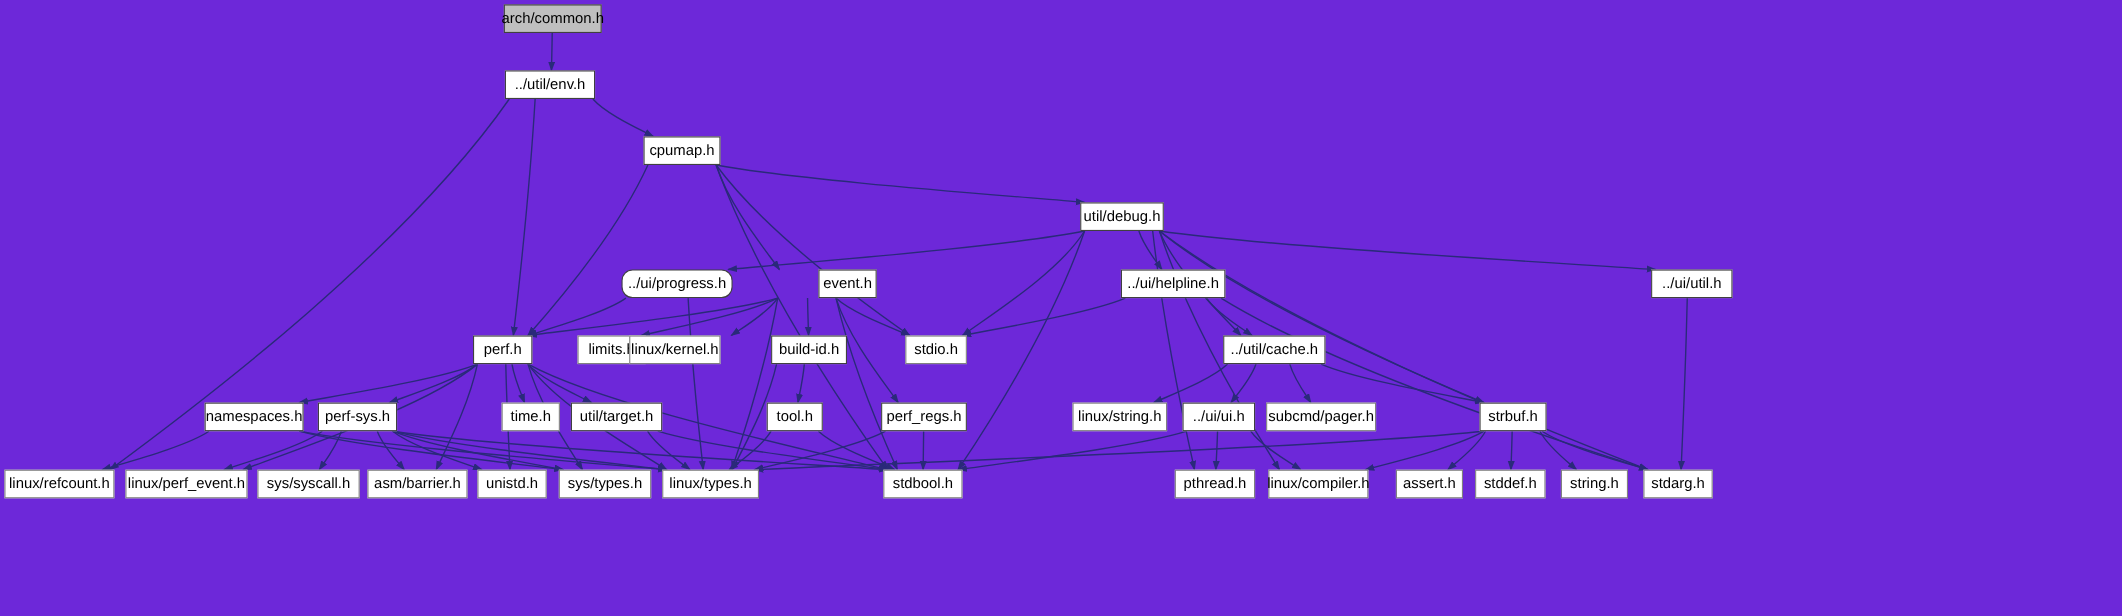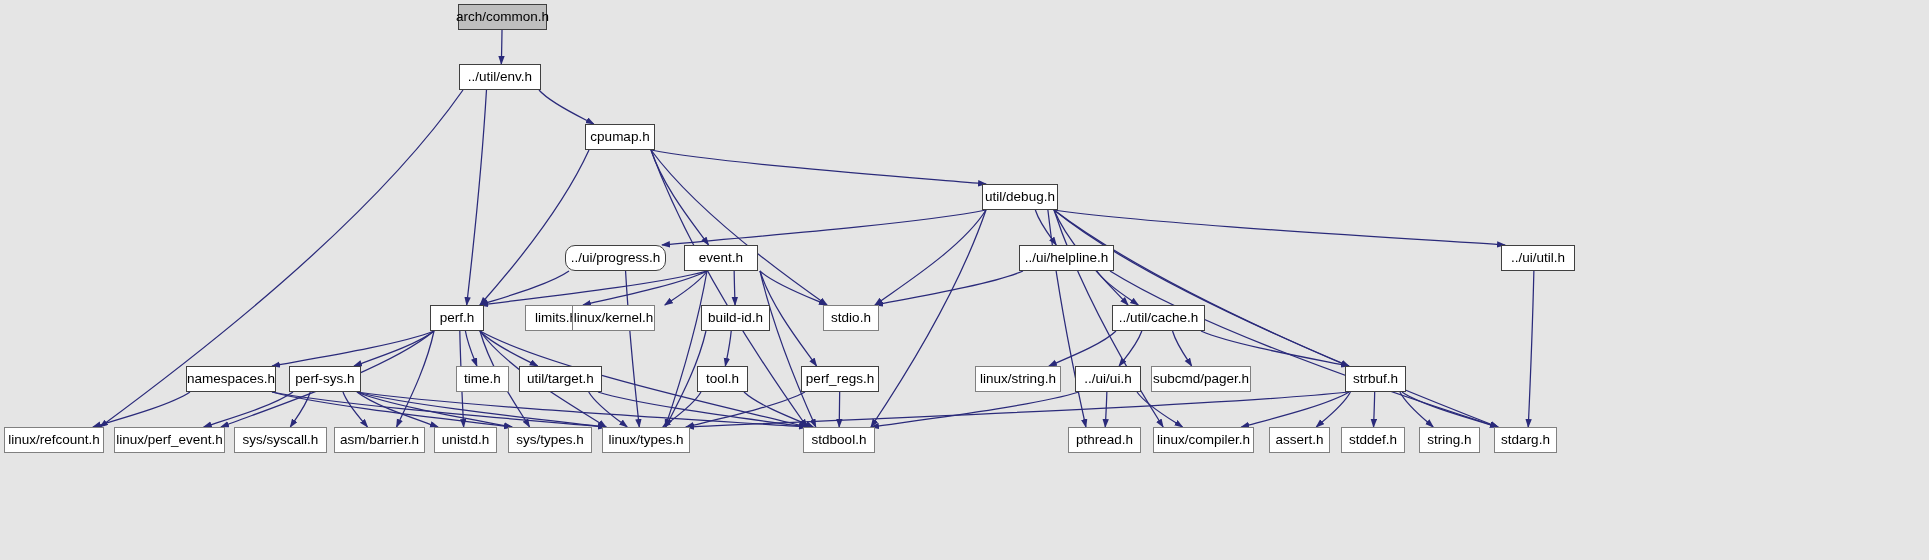--- a/index.html
+++ b/index.html
@@ -5,21 +5,21 @@
 <style>
   html, body {
     margin: 0;
     padding: 0;
     background: #ffffff;
   }
   #graph-root {
     position: relative;
     width: 1929px;
     height: 560px;
-    background: #e5e5e5;
+    background: #6d28d9;
     font-family: "Liberation Sans", sans-serif;
     overflow: hidden;
   }
   #edge-layer {
     position: absolute;
     left: 0;
     top: 0;
     width: 1929px;
     height: 560px;
     pointer-events: none;
@@ -155,21 +155,21 @@
       </div>
       <div class="node solid" style="left: 585px; top: 124px; width: 70px;">
         <span class="node-label">cpumap.h</span>
       </div>
       <div class="node solid" style="left: 982px; top: 184px; width: 76px;">
         <span class="node-label">util/debug.h</span>
       </div>
       <div class="node solid" style="left: 565px; top: 245px; width: 101px; border-radius: 10px;">
         <span class="node-label">../ui/progress.h</span>
       </div>
-      <div class="node solid" style="left: 684px; top: 245px; width: 74px;">
+      <div class="node solid" style="left: 744px; top: 245px; width: 53px;">
         <span class="node-label">event.h</span>
       </div>
       <div class="node solid" style="left: 1019px; top: 245px; width: 95px;">
         <span class="node-label">../ui/helpline.h</span>
       </div>
       <div class="node solid" style="left: 1501px; top: 245px; width: 74px;">
         <span class="node-label">../ui/util.h</span>
       </div>
       <div class="node solid" style="left: 430px; top: 305px; width: 54px;">
         <span class="node-label">perf.h</span>
@@ -239,21 +239,21 @@
       </div>
       <div class="node leaf" style="left: 602px; top: 427px; width: 88px;">
         <span class="node-label">linux/types.h</span>
       </div>
       <div class="node leaf" style="left: 803px; top: 427px; width: 72px;">
         <span class="node-label">stdbool.h</span>
       </div>
       <div class="node leaf" style="left: 1068px; top: 427px; width: 73px;">
         <span class="node-label">pthread.h</span>
       </div>
-      <div class="node leaf" style="left: 1153px; top: 427px; width: 101px;">
+      <div class="node leaf" style="left: 1153px; top: 427px; width: 91px;">
         <span class="node-label">linux/compiler.h</span>
       </div>
       <div class="node leaf" style="left: 1269px; top: 427px; width: 61px;">
         <span class="node-label">assert.h</span>
       </div>
       <div class="node leaf" style="left: 1341px; top: 427px; width: 64px;">
         <span class="node-label">stddef.h</span>
       </div>
       <div class="node leaf" style="left: 1419px; top: 427px; width: 61px;">
         <span class="node-label">string.h</span>

